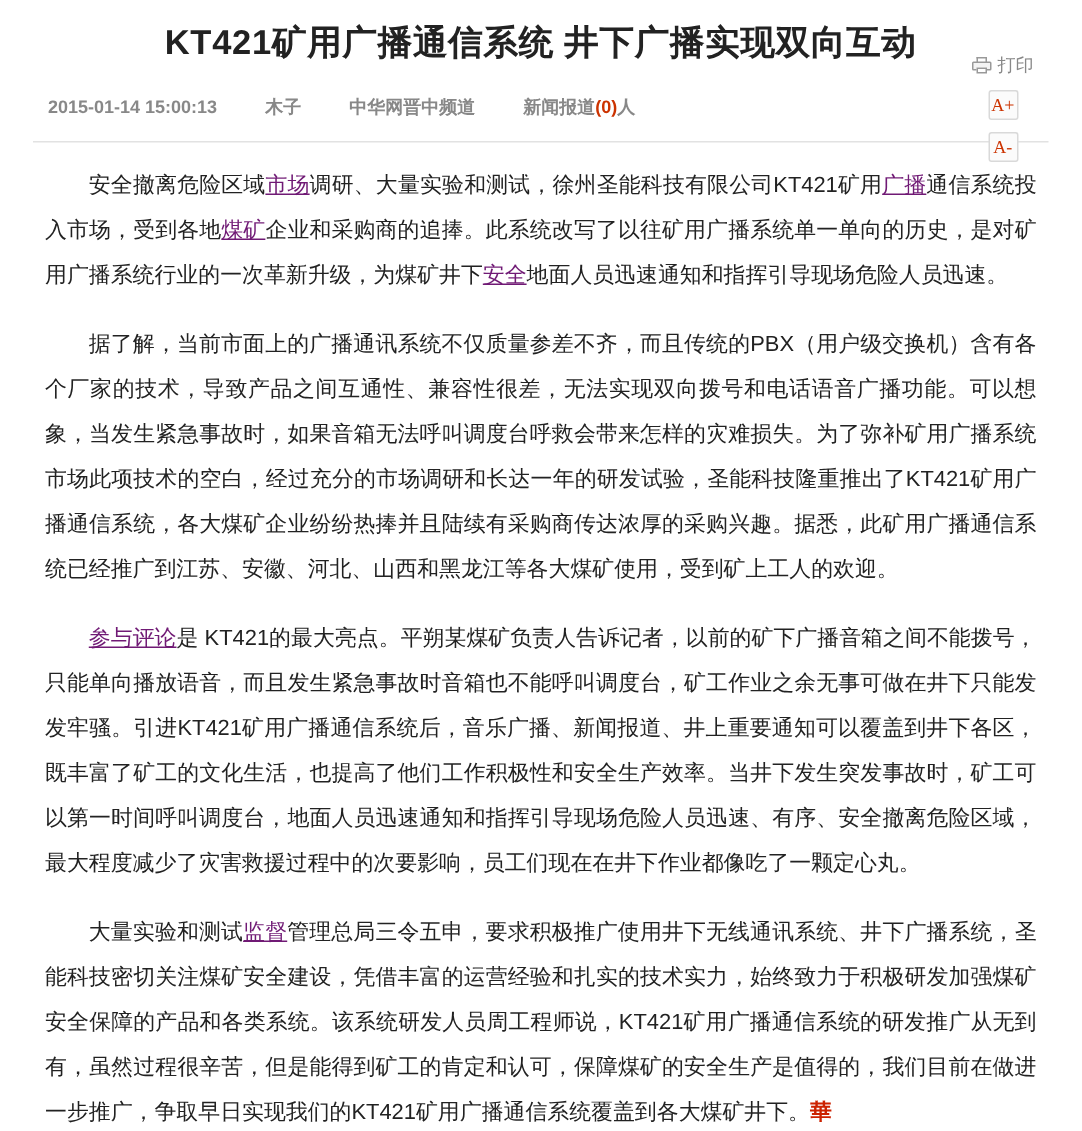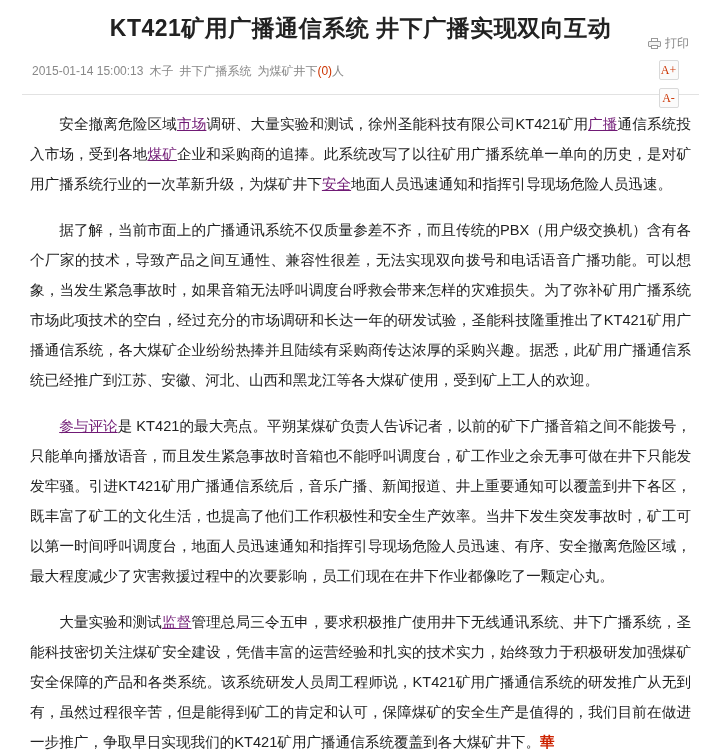--- a/index.html
+++ b/index.html
@@ -37,22 +37,23 @@
     align-items: center;
     border-bottom: 1px solid #e2e2e2;
     padding: 4px 10px 10px 10px;
     font-size: 12px;
     color: #888888;
     height: 26px;
   }
   .meta-left {
     display: flex;
     align-items: center;
-    gap: 6px;
+    gap: 32px;
     flex: 1;
+    font-weight: bold;
   }
   .meta-item {
     color: #888888;
     white-space: nowrap;
   }
   .meta-item.link {
     color: #888888;
   }
   .comment-count {
     color: #cc3300;
@@ -149,22 +150,22 @@
 <body>
 
 <div class="page">
 
   <h1 class="article-title">KT421矿用广播通信系统 井下广播实现双向互动</h1>
 
   <div class="meta-bar">
     <div class="meta-left">
       <span class="meta-item">2015-01-14 15:00:13</span>
       <span class="meta-item">木子</span>
-      <span class="meta-item link">井下广播系统</span>
-      <span class="meta-item"><span>为煤矿井下</span><span class="comment-count">(0)</span><span>人</span></span>
+      <span class="meta-item link">中华网晋中频道</span>
+      <span class="meta-item"><span>新闻报道</span><span class="comment-count">(0)</span><span>人</span></span>
     </div>
     <div class="meta-right">
       <span class="print-btn">
         <span class="printer-icon">
           <span class="top"></span>
             <span class="body"></span>
             <span class="out"></span>
         </span>
         <span>打印</span>
       </span>

